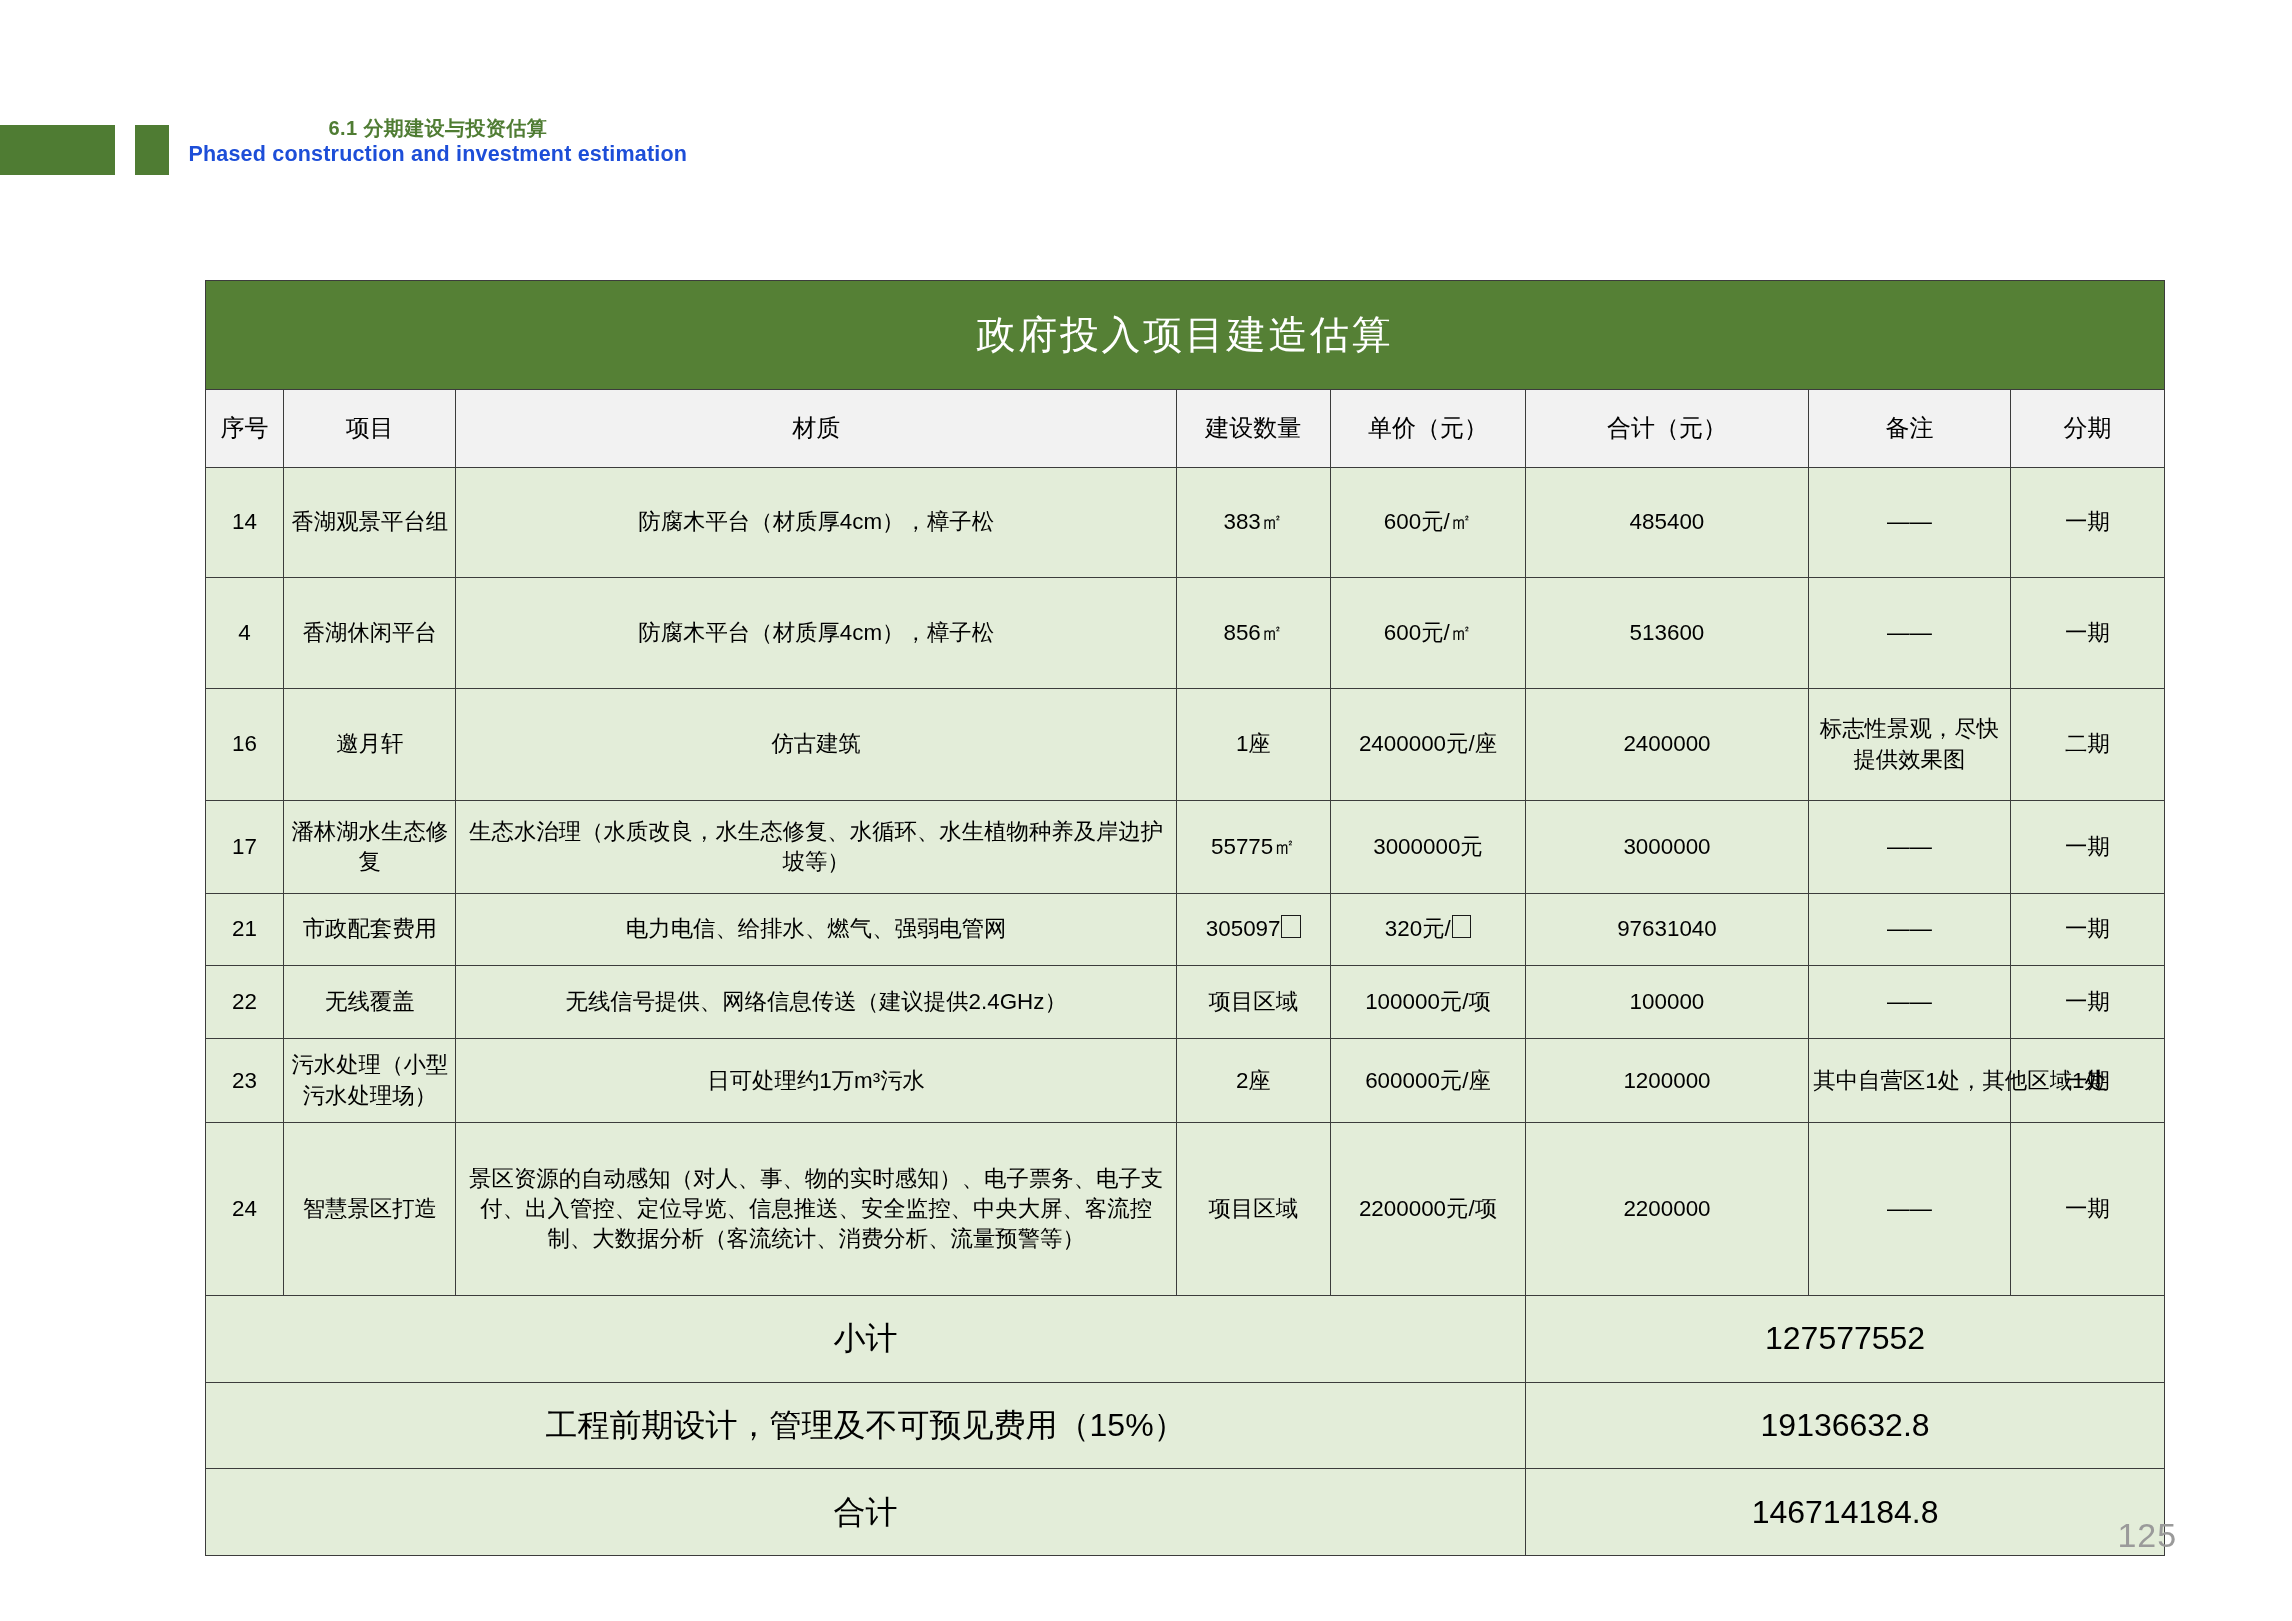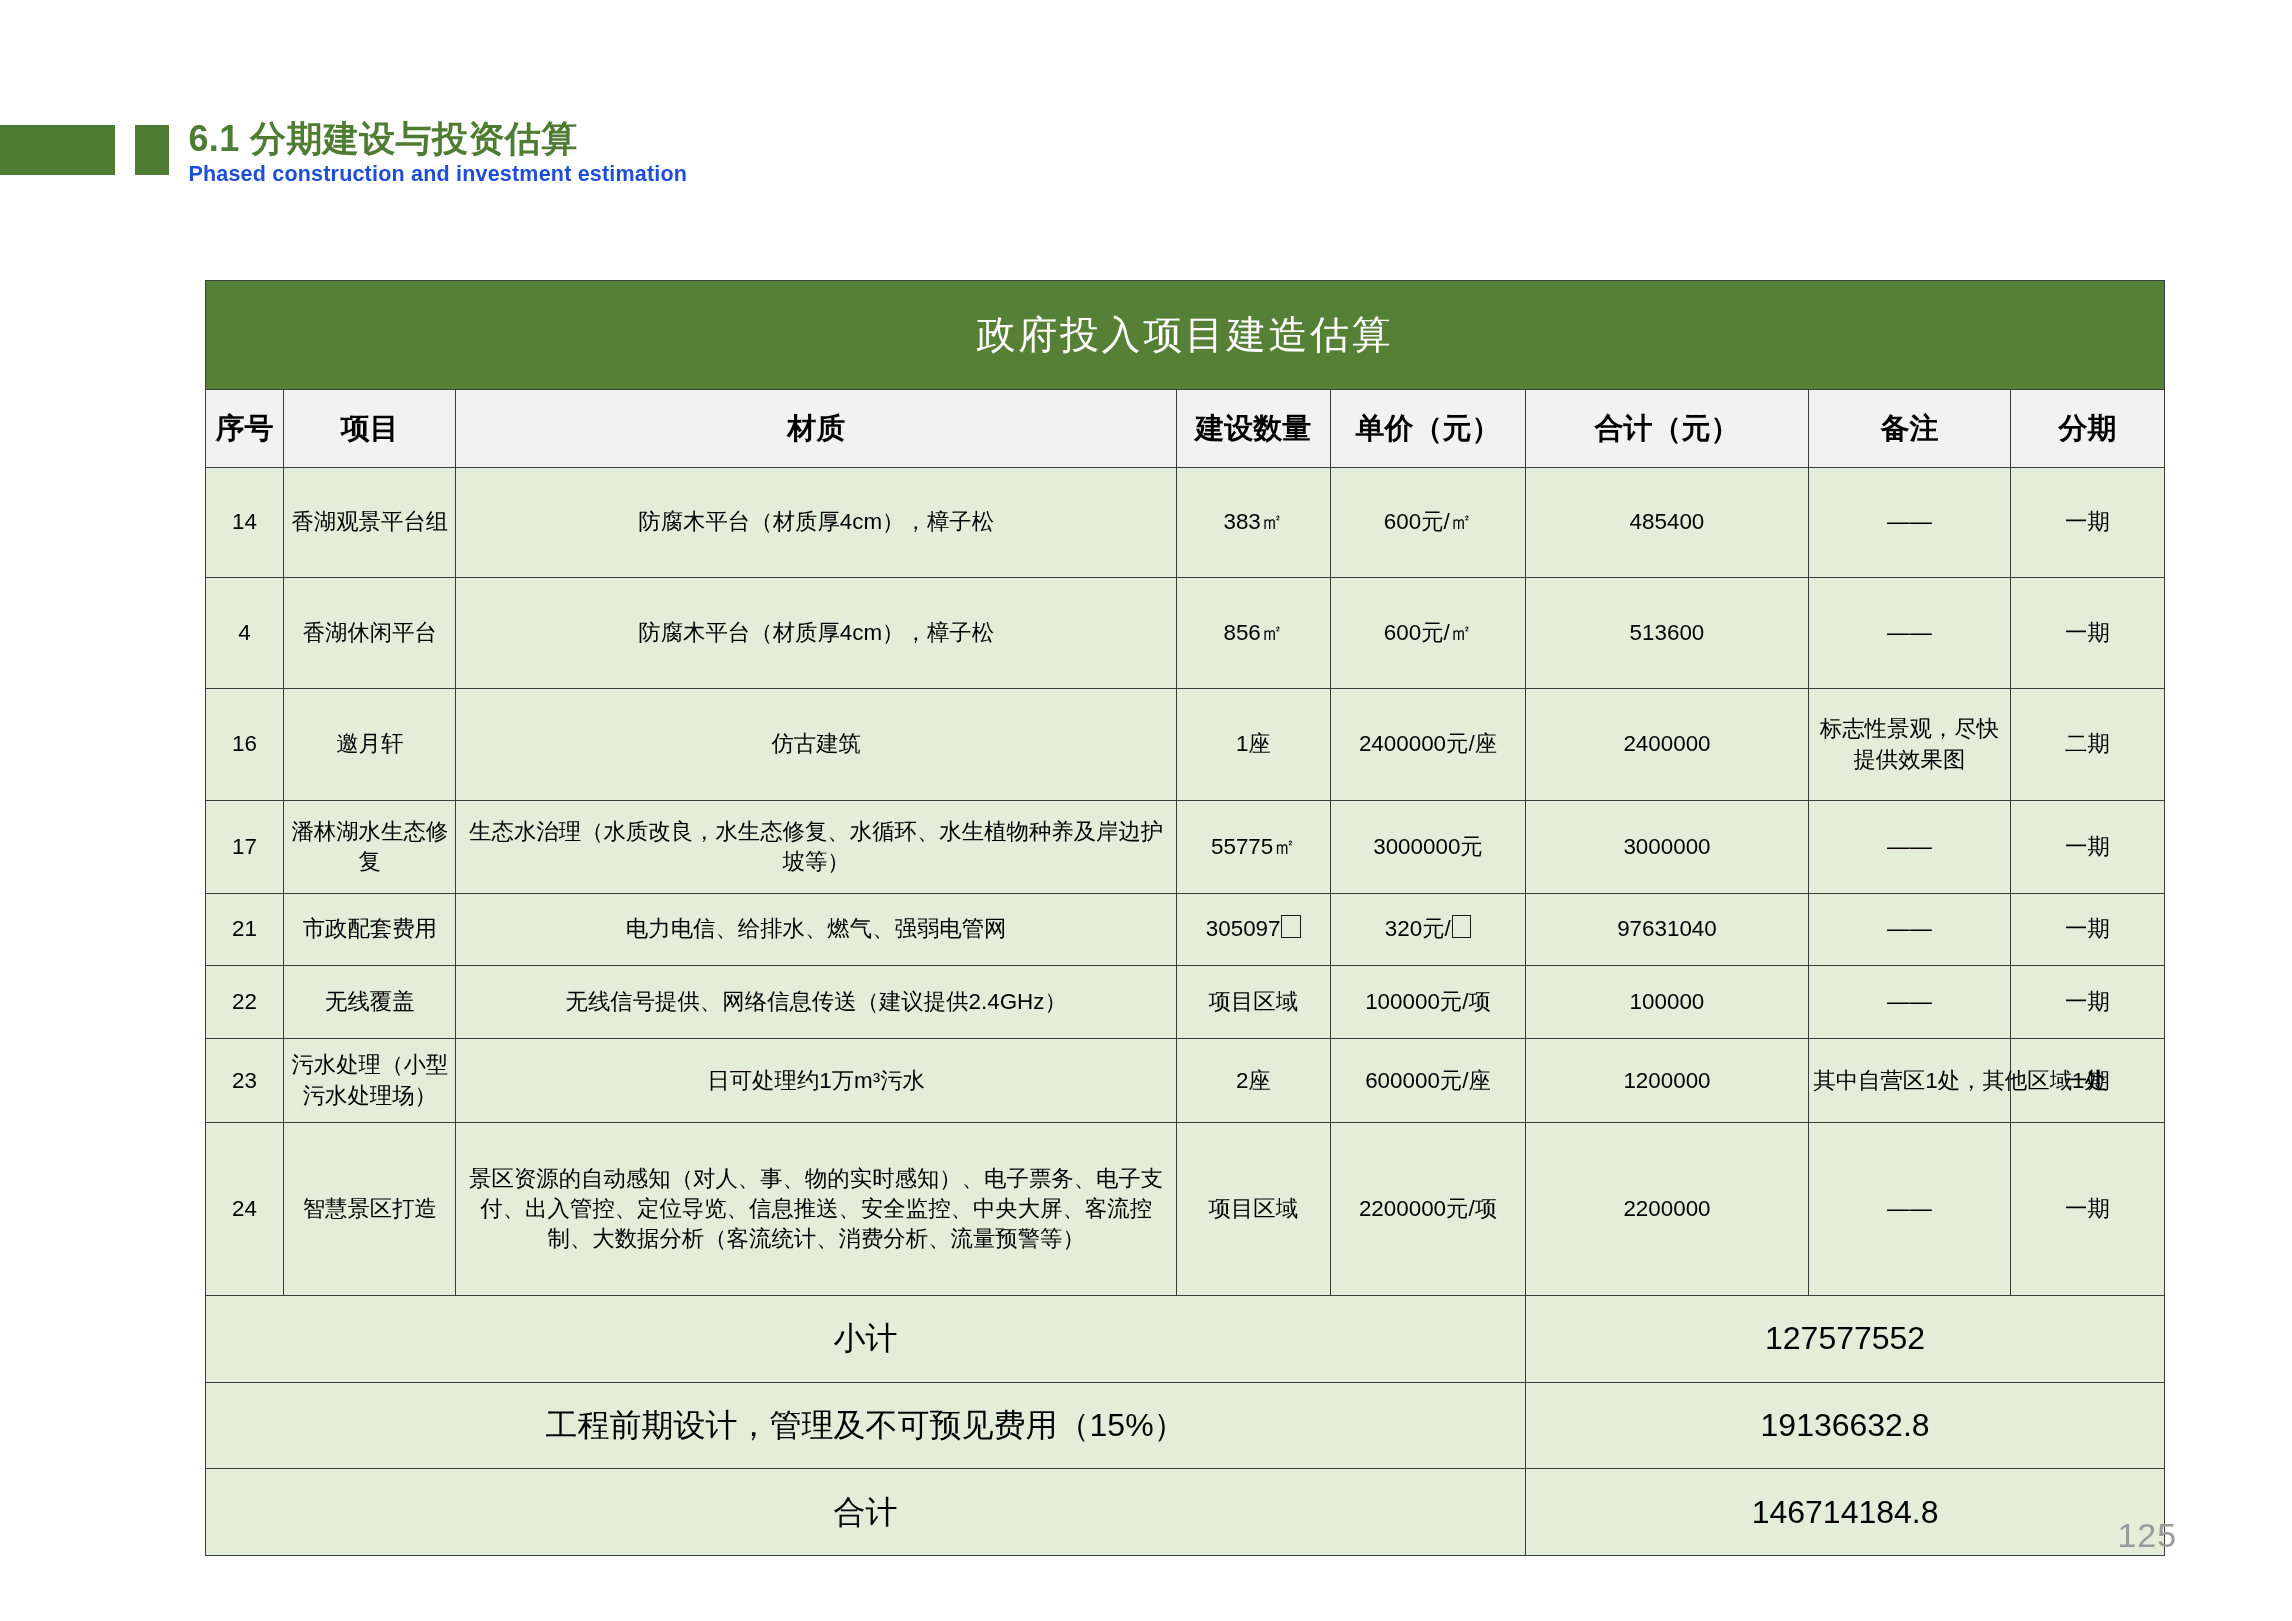--- a/index.html
+++ b/index.html
@@ -35,26 +35,27 @@
     height: 50px;
     background: #4f7c33;
     margin-left: 19.7px;
     flex: 0 0 auto;
   }
   .head-text {
     margin-left: 19.7px;
     margin-top: -9px;
   }
   .head-cn {
-    font-size: 36px;
+    font-size: 20px;
     font-weight: bold;
     color: #4f7c33;
     line-height: 1.25;
     letter-spacing: 0.4px;
     white-space: nowrap;
+    text-align: center;
   }
   .head-en {
     font-size: 21.5px;
     font-weight: bold;
     color: #1d4ed8;
     line-height: 1.25;
     letter-spacing: 0.2px;
     white-space: nowrap;
   }
 
@@ -88,22 +89,21 @@
     color: #ffffff;
     font-size: 39px;
     font-weight: bold;
     height: 97px;
     letter-spacing: 2.7px;
     border-color: #3c3c3c;
   }
   thead.colhead td {
     background: #f2f2f2 !important;
     height: 66px;
-    font-size: 29px;
-    font-weight: bold;
+    font-size: 24px;
   }
   
   col.c-no     { width: 68px;  }
   col.c-item   { width: 150px; }
   col.c-mat    { width: 627px; }
   col.c-qty    { width: 134px; }
   col.c-price  { width: 170px; }
   col.c-total  { width: 246px; }
   col.c-note   { width: 176px; }
   col.c-phase  { width: 134px; }

